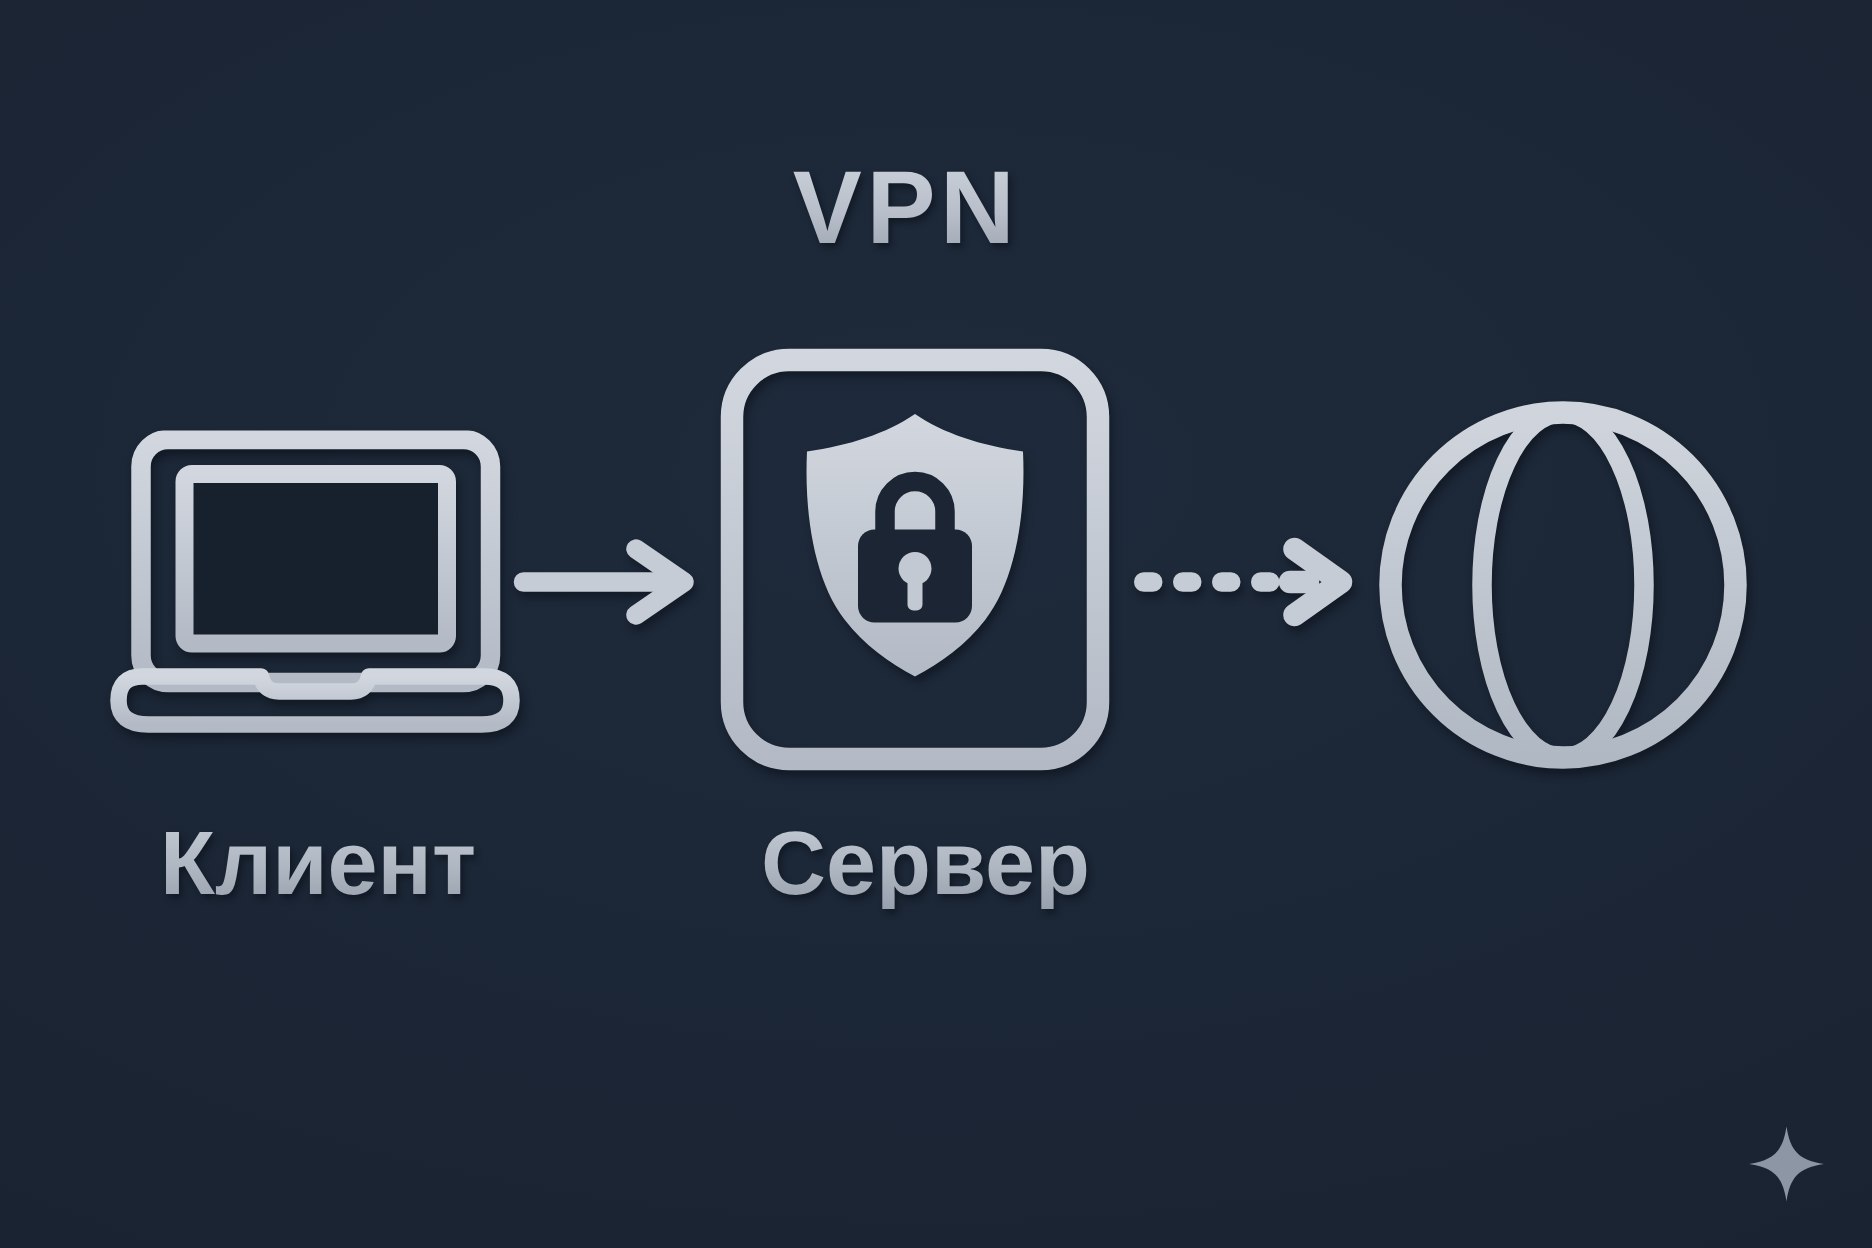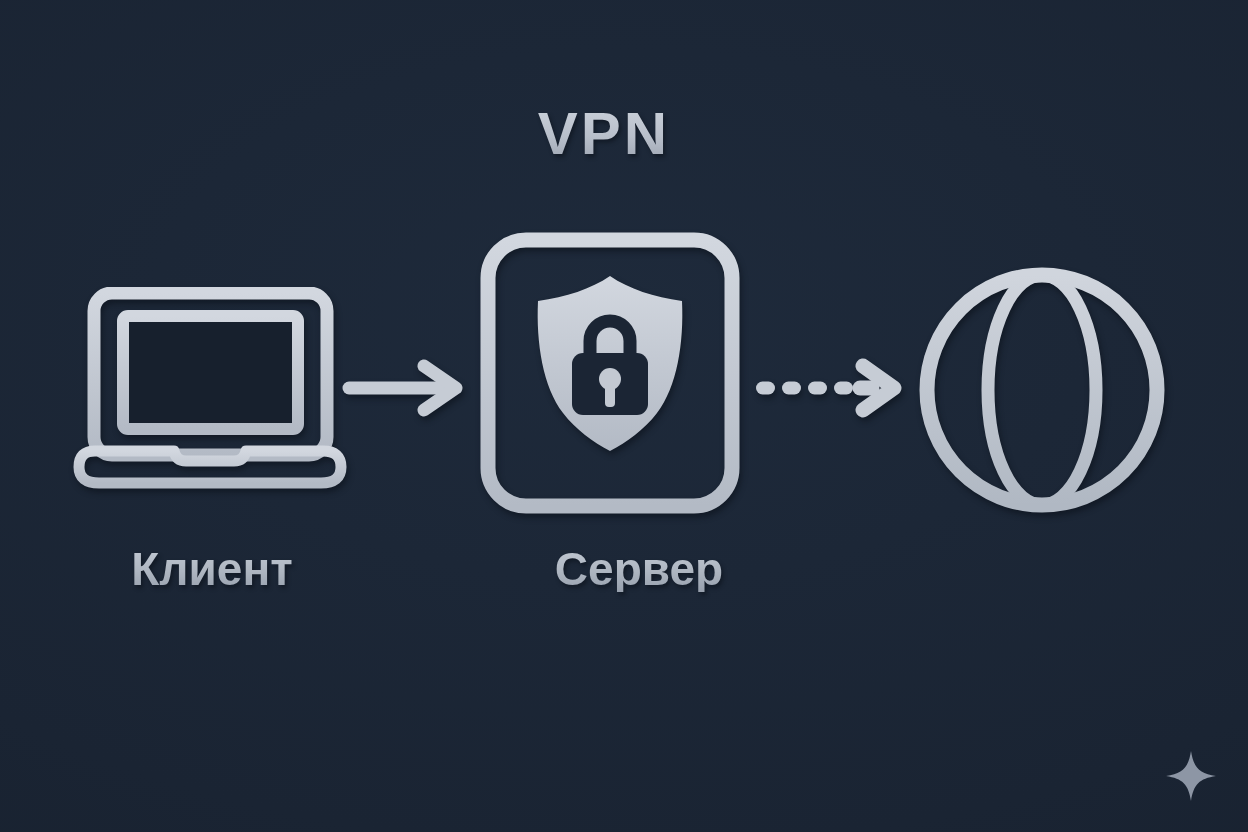--- a/index.html
+++ b/index.html
@@ -13,47 +13,47 @@
     background:
       radial-gradient(130% 110% at 50% 38%, #1e2a3b 0%, #1a2433 58%, #161f2c 100%);
   }
 
   .abs { position: absolute; }
 
   .title {
     top: 104px;
     left: 604px;
     transform: translateX(-50%);
-    font-size: 60px;
+    font-size: 69px;
     font-weight: 800;
     letter-spacing: 3px;
     line-height: 1;
     background: linear-gradient(180deg, #ccd2db 0%, #b8bfca 55%, #9ca4b1 100%);
     -webkit-background-clip: text;
     background-clip: text;
     color: transparent;
     filter: drop-shadow(2px 3px 2px rgba(4, 9, 16, 0.45));
     white-space: nowrap;
   }
 
   .node-label {
     top: 546px;
     transform: translateX(-50%);
-    font-size: 46px;
+    font-size: 60px;
     font-weight: 700;
     line-height: 1;
     background: linear-gradient(180deg, #c3cad4 0%, #aeb6c1 55%, #97a0ad 100%);
     -webkit-background-clip: text;
     background-clip: text;
     color: transparent;
     filter: drop-shadow(2px 3px 2px rgba(4, 9, 16, 0.45));
     white-space: nowrap;
   }
   .label-client   { left: 212px; }
-  .label-server   { left: 639px; }
+  .label-server   { left: 617px; }
   .label-internet { left: 1050px; }
 
   .icon-wrap { filter: drop-shadow(2px 4px 3px rgba(4, 9, 16, 0.45)); }
 
   .laptop   { left: 73px;  top: 287px; width: 274px; height: 202px; }
   .vpn-box  { left: 479px; top: 231px; width: 262px; height: 284px; }
   .globe    { left: 912px; top: 260px; width: 260px; height: 260px; }
   .arrow1   { left: 342px; top: 356px; width: 124px; height: 64px; }
   .arrow2   { left: 750px; top: 356px; width: 152px; height: 64px; }
   .sparkle  { left: 1165px; top: 750px; width: 52px; height: 52px; filter: none; }

